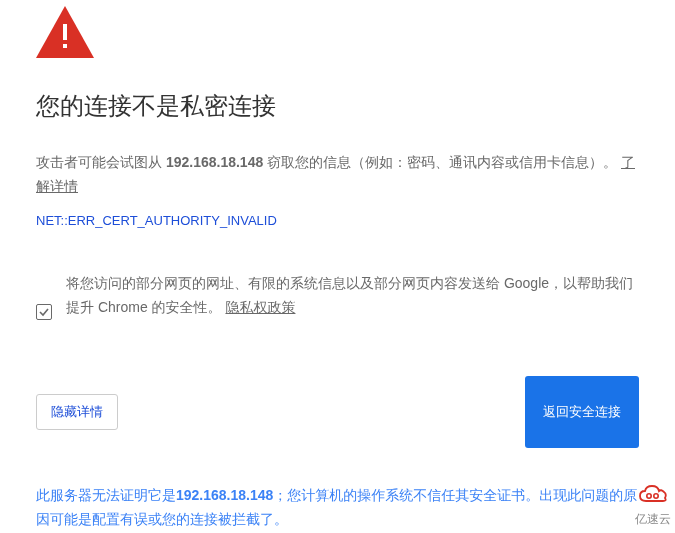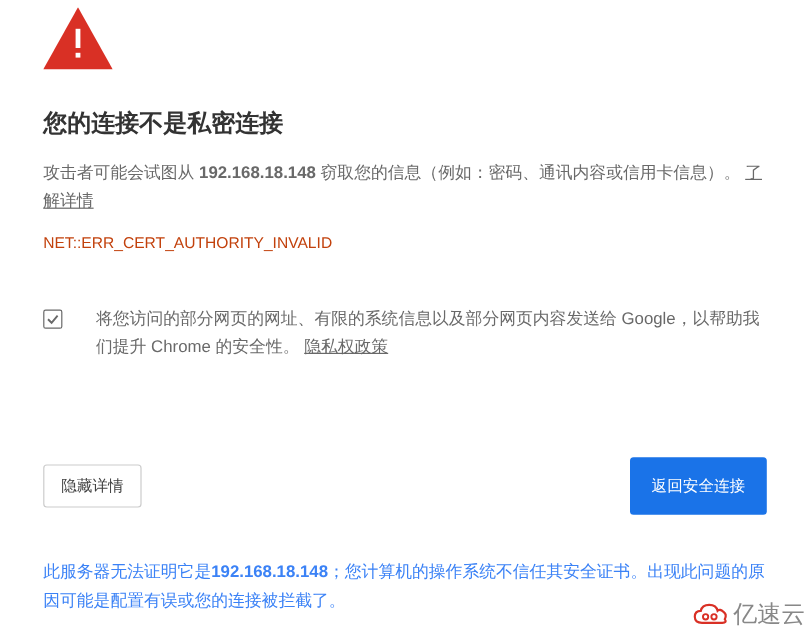--- a/index.html
+++ b/index.html
@@ -13,46 +13,46 @@
       padding: 0 36px;
       font-size: 14px;
       line-height: 1.7;
     }
     .warning-triangle {
       margin-top: 6px;
       margin-bottom: 28px;
     }
     .warning-triangle svg { width: 58px; height: 52px; display: block; }
     h1 {
-      font-size: 20px;
-      font-weight: 700;
+      font-size: 24px;
+      font-weight: 400;
       color: #333;
-      margin-bottom: 12px;
+      margin-bottom: 24px;
     }
     .paragraph {
       color: #696969;
       margin-bottom: 2px;
     }
     .paragraph b { color: #696969; font-weight: 700; }
     .link {
       color: #696969;
       text-decoration: underline;
       cursor: pointer;
     }
     .error-code {
-      color: #c2410c;
+      color: #1d4ed8;
       font-size: 13px;
       margin-top: 12px;
       margin-bottom: 40px;
     }
     .opt-in-row {
       display: flex;
-      align-items: flex-start;
-      gap: 28px;
-      margin-bottom: 80px;
+      align-items: flex-end;
+      gap: 14px;
+      margin-bottom: 56px;
     }
     .checkbox {
       width: 16px;
       height: 16px;
       border: 1.5px solid #696969;
       border-radius: 2px;
       flex-shrink: 0;
       margin-top: 4px;
       display: flex;
       align-items: center;
@@ -63,31 +63,31 @@
     .opt-in-text { color: #696969; flex: 1; }
     .button-row {
       display: flex;
       justify-content: space-between;
       align-items: center;
       margin-bottom: 36px;
     }
     .btn-outline {
       border: 1px solid #ccc;
       background: #fff;
-      color: #404040;
+      color: #1d4ed8;
       padding: 8px 14px;
       font-size: 13px;
       border-radius: 3px;
       cursor: pointer;
     }
     .btn-primary {
       background: #1a73e8;
       color: #fff;
       border: none;
-      padding: 15px 18px;
+      padding: 27px 18px;
       font-size: 13px;
       border-radius: 3px;
       cursor: pointer;
     }
     .details-text {
       color: #3b82f6;
       margin-bottom: 24px;
     }
     .details-text b { font-weight: 700; }
     .proceed-row {
@@ -110,21 +110,22 @@
       font-weight: 400;
     }
     .watermark {
       position: absolute;
       right: 4px;
       bottom: 4px;
       display: flex;
       align-items: center;
       gap: 4px;
       color: #888;
-      font-size: 20px;
+      font-size: 12px;
+      flex-direction: column;
     }
     .watermark svg { width: 30px; height: 22px; }
   </style>
 </head>
 <body>
 
 <div class="warning-triangle">
   <svg viewBox="0 0 58 52">
     <polygon points="29,0 58,52 0,52" fill="#d93025"></polygon>
     <rect x="27" y="18" width="4" height="16" fill="#fff"></rect>

